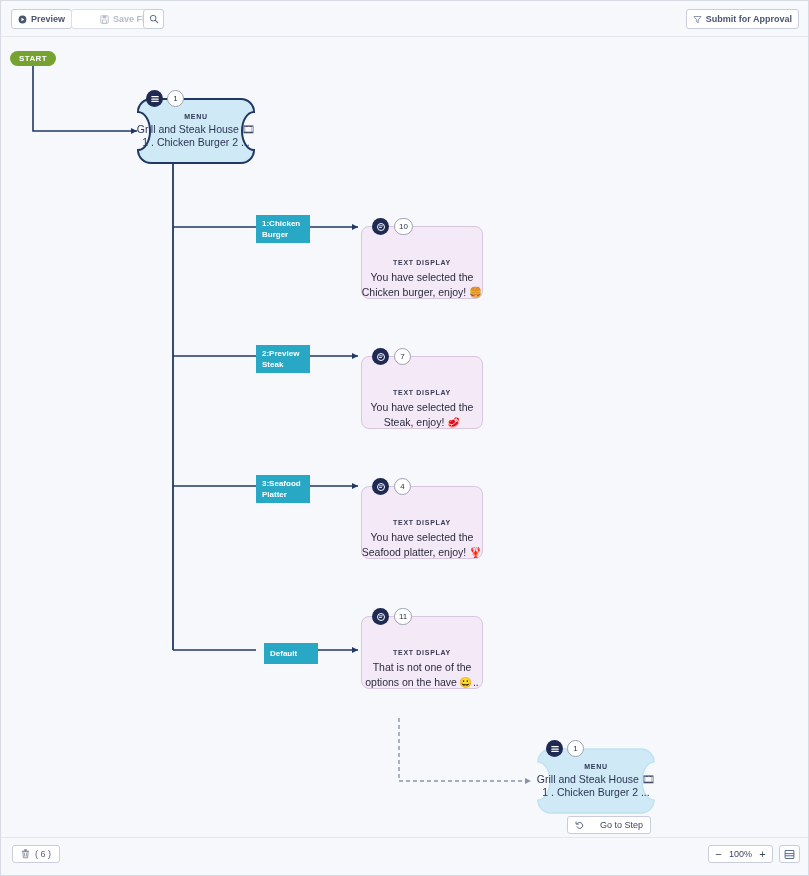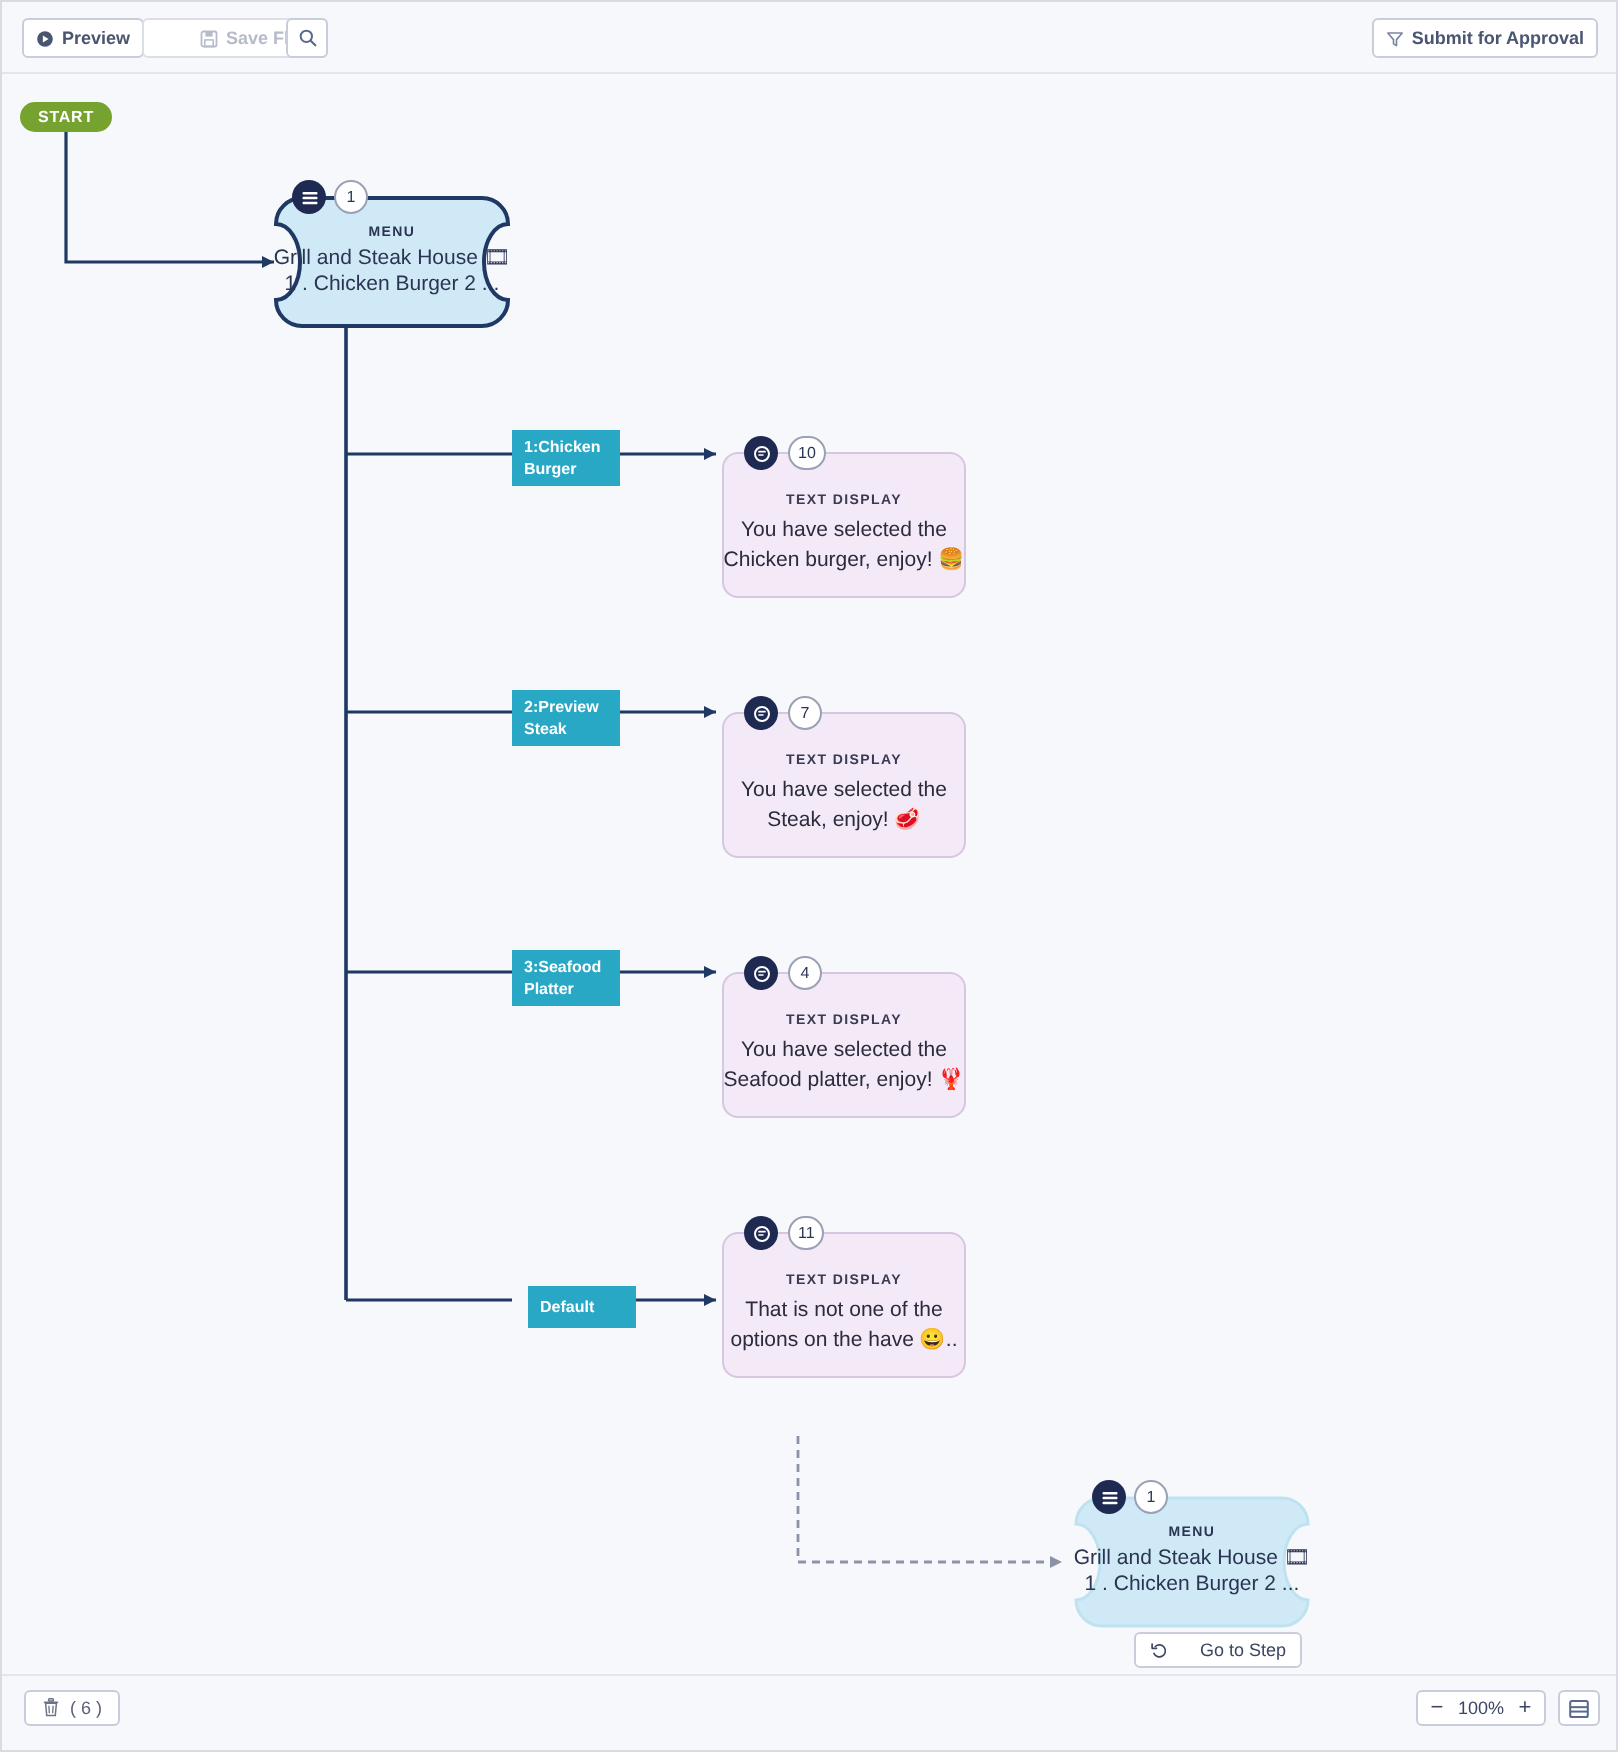--- a/index.html
+++ b/index.html
@@ -99,21 +99,21 @@
   }
 
   .td-box {
     width: 122px; height: 73px;
     background: #f3e9f7;
     border: 1px solid #d7c6e0;
     border-radius: 8px;
     position: absolute; left: 0; top: 0;
   }
   .td-body {
-    position: absolute; left: 0; top: 0;
+    position: absolute; left: 0; top: 12px;
     width: 122px; height: 73px;
     display: flex; flex-direction: column; align-items: center;
     padding-top: 21px;
   }
   .td-kind {
     font-size: 7px; font-weight: bold; letter-spacing: .7px;
     color: #3a3a52; margin-bottom: 4px;
   }
   .td-line {
     font-size: 10.5px; color: #2b2b3d;

